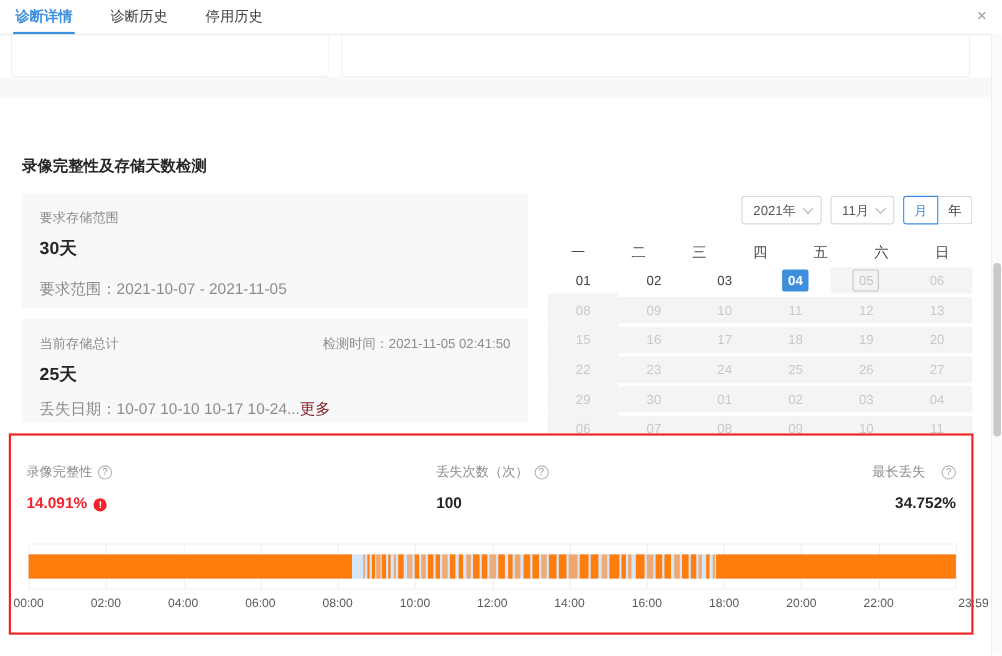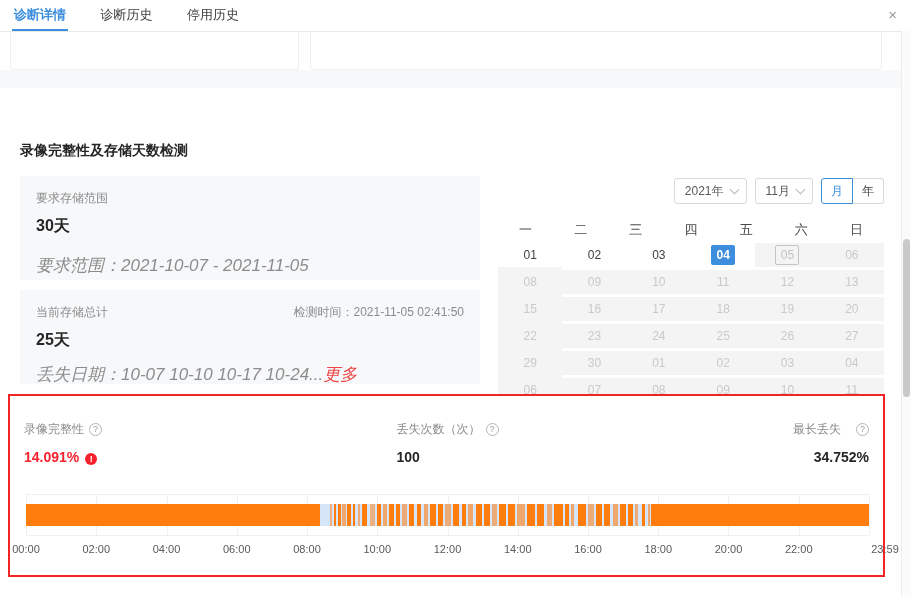--- a/index.html
+++ b/index.html
@@ -29,24 +29,24 @@
   .section-title{position:absolute;left:20px;top:94px;font-size:18px;font-weight:bold;color:#262626;}
   .badge{display:inline-block;margin-left:8px;vertical-align:3px;font-size:12px;font-weight:normal;color:#f65b4d;background:#feedeb;padding:2px 8px;border-radius:2px;}
   .sub-title{position:absolute;left:20px;top:142px;font-size:14px;font-weight:bold;color:#262626;}
 
   
   .info-card{position:absolute;left:20px;width:460px;box-sizing:border-box;background:#f7f8fa;padding:14px 16px;}
   .card-a{top:176px;height:104px;}
   .card-b{top:290px;height:94px;}
   .card-label{font-size:12px;color:#8c8c8c;}
   .card-value{font-size:16px;font-weight:bold;color:#262626;margin-top:9px;}
-  .card-foot{font-size:17px;color:#8c8c8c;margin-top:17px;font-style:italic;}
+  .card-foot{font-size:14px;color:#8c8c8c;margin-top:17px;}
   .card-b .card-foot{margin-top:12px;}
   .cb-head{display:flex;justify-content:space-between;}
-  .more-link{color:#ef4444;cursor:pointer;}
+  .more-link{color:#7f1d1d;cursor:pointer;}
 
   
   .calendar{position:absolute;left:498px;top:178px;width:386px;}
   .cal-controls{display:flex;justify-content:flex-end;gap:8px;align-items:center;}
   .cal-select{height:26px;box-sizing:border-box;border:1px solid #d9d9d9;border-radius:3px;padding:0 8px 0 10px;font-size:12px;color:#595959;display:flex;align-items:center;gap:7px;background:#fff;cursor:pointer;}
   .chev{width:6px;height:6px;border-right:1px solid #b9b9b9;border-bottom:1px solid #b9b9b9;transform:rotate(45deg);margin-top:-3px;flex:none;}
   .cal-toggle{display:flex;}
   .cal-toggle .t{height:26px;box-sizing:border-box;line-height:24px;padding:0 9px;font-size:12px;border:1px solid #d9d9d9;background:#fff;cursor:pointer;color:#404040;}
   .cal-toggle .t.month{color:#3d8fdd;border-color:#3d8fdd;border-radius:3px 0 0 3px;position:relative;z-index:1;}
   .cal-toggle .t.year{border-left:none;border-radius:0 3px 3px 0;}

